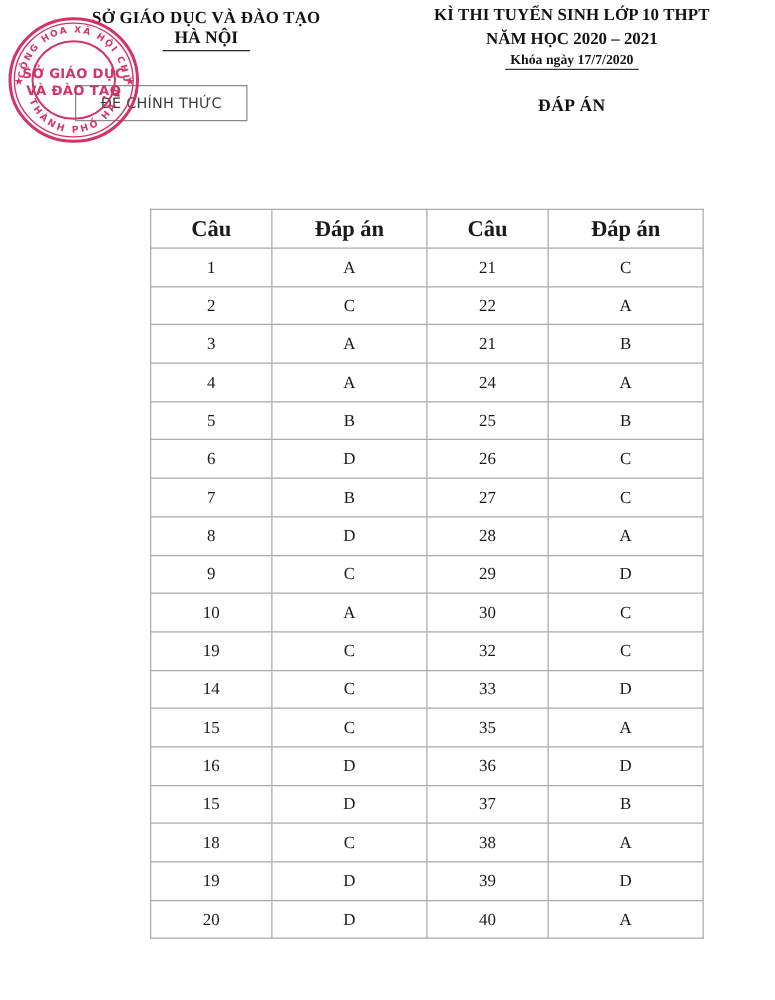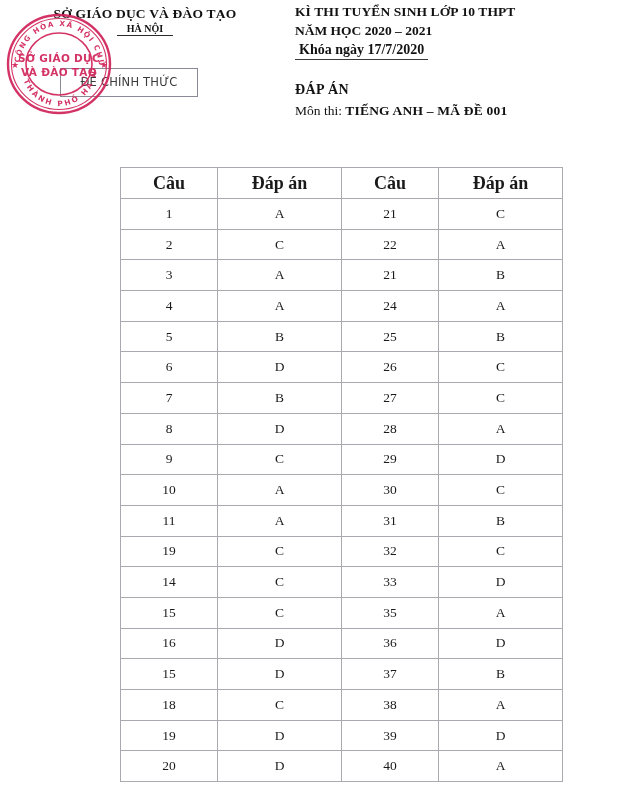--- a/index.html
+++ b/index.html
@@ -24,29 +24,30 @@
     width: 620px;
     height: 150px;
   }
 
   .hdr-left {
     position: absolute;
     left: 0;
     top: 6px;
     width: 290px;
     text-align: center;
+    padding-left: 20px;
   }
   .hdr-left .line1 {
     font-size: 13.5px;
     font-weight: bold;
     letter-spacing: 0.2px;
     white-space: nowrap;
   }
   .hdr-left .line2 {
-    font-size: 10px;
+    font-size: 14px;
     font-weight: bold;
     margin-top: 1px;
   }
   .hdr-left .line2 span {
     border-bottom: 1.2px solid #2a2a2a;
     padding: 0 10px 1px 10px;
     display: inline-block;
   }
 
   .official-box {
@@ -79,34 +80,35 @@
     height: 103px;
     opacity: 0.93;
     pointer-events: none;
   }
 
   .hdr-right {
     position: absolute;
     left: 295px;
     top: 4px;
     width: 325px;
+    text-align: center;
   }
   .hdr-right .r1 {
     font-size: 13.5px;
     font-weight: bold;
     letter-spacing: 0.1px;
     white-space: nowrap;
   }
   .hdr-right .r2 {
     font-size: 13.5px;
     font-weight: bold;
     margin-top: 3px;
   }
   .hdr-right .r3 {
-    font-size: 14px;
+    font-size: 11px;
     font-weight: bold;
     margin-top: 3px;
   }
   .hdr-right .r3 span {
     border-bottom: 1.1px solid #3a3a3a;
     padding: 0 4px 1px 4px;
     display: inline-block;
   }
   .hdr-right .r4 {
     font-size: 14px;
@@ -189,24 +191,20 @@
       <text x="54" y="50" text-anchor="middle" font-size="10.5" letter-spacing="0.3">SỞ GIÁO DỤC</text>
       <text x="54" y="64" text-anchor="middle" font-size="10.5" letter-spacing="0.3">VÀ ĐÀO TẠO</text>
     </g>
   </svg>
 
   <div class="hdr-right">
     <div class="r1">KÌ THI TUYỂN SINH LỚP 10 THPT</div>
     <div class="r2">NĂM HỌC 2020 – 2021</div>
     <div class="r3"><span>Khóa ngày 17/7/2020</span></div>
     <div class="r4">ĐÁP ÁN</div>
-    <div class="r5">
-      <span class="mon-label">Môn thi:</span>
-      <span class="mon-value">TIẾNG ANH – MÃ ĐỀ 001</span>
-    </div>
   </div>
 
 </div>
 
 <table class="answer-table">
   <colgroup>
     <col class="col-q">
       <col class="col-a">
       <col class="col-q">
       <col class="col-a">
@@ -274,26 +272,20 @@
         <td>29</td>
         <td>D</td>
       </tr>
       <tr>
         <td>10</td>
         <td>A</td>
         <td>30</td>
         <td>C</td>
       </tr>
       <tr>
-        <td>11</td>
-        <td>A</td>
-        <td>31</td>
-        <td>B</td>
-      </tr>
-      <tr>
         <td>19</td>
         <td>C</td>
         <td>32</td>
         <td>C</td>
       </tr>
       <tr>
         <td>14</td>
         <td>C</td>
         <td>33</td>
         <td>D</td>

